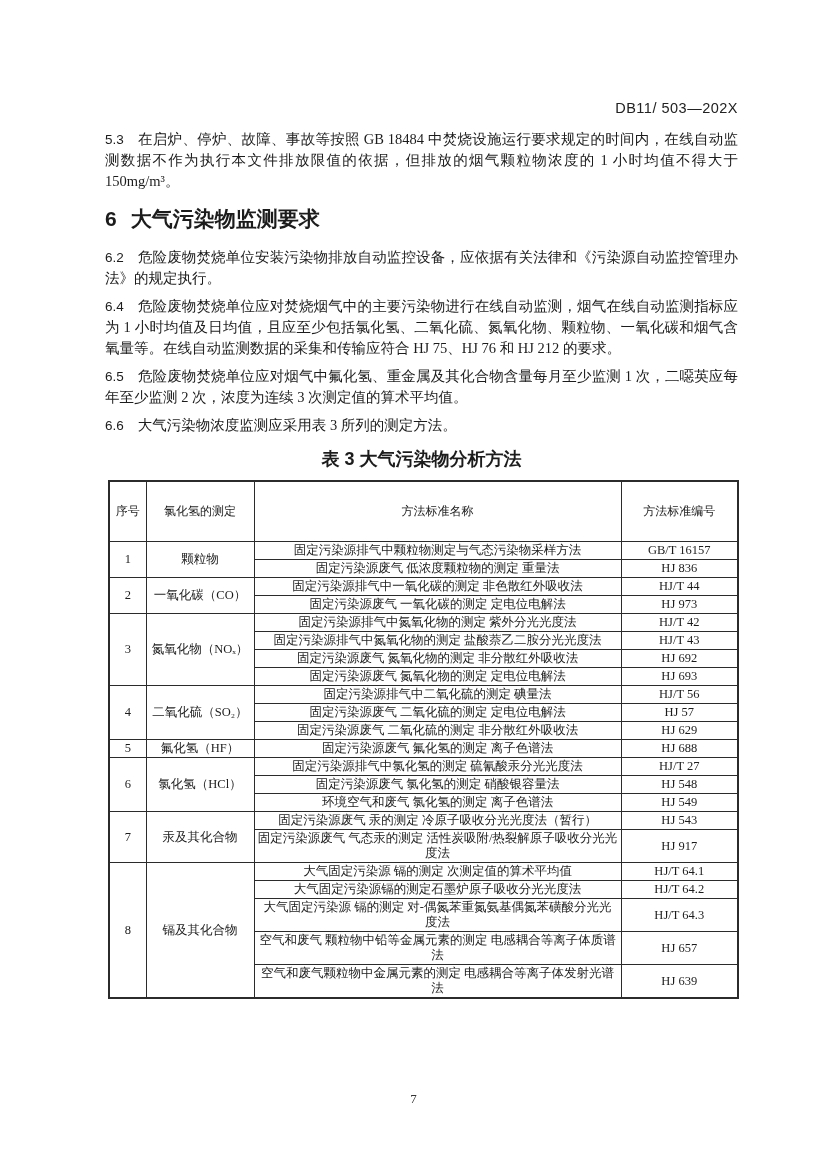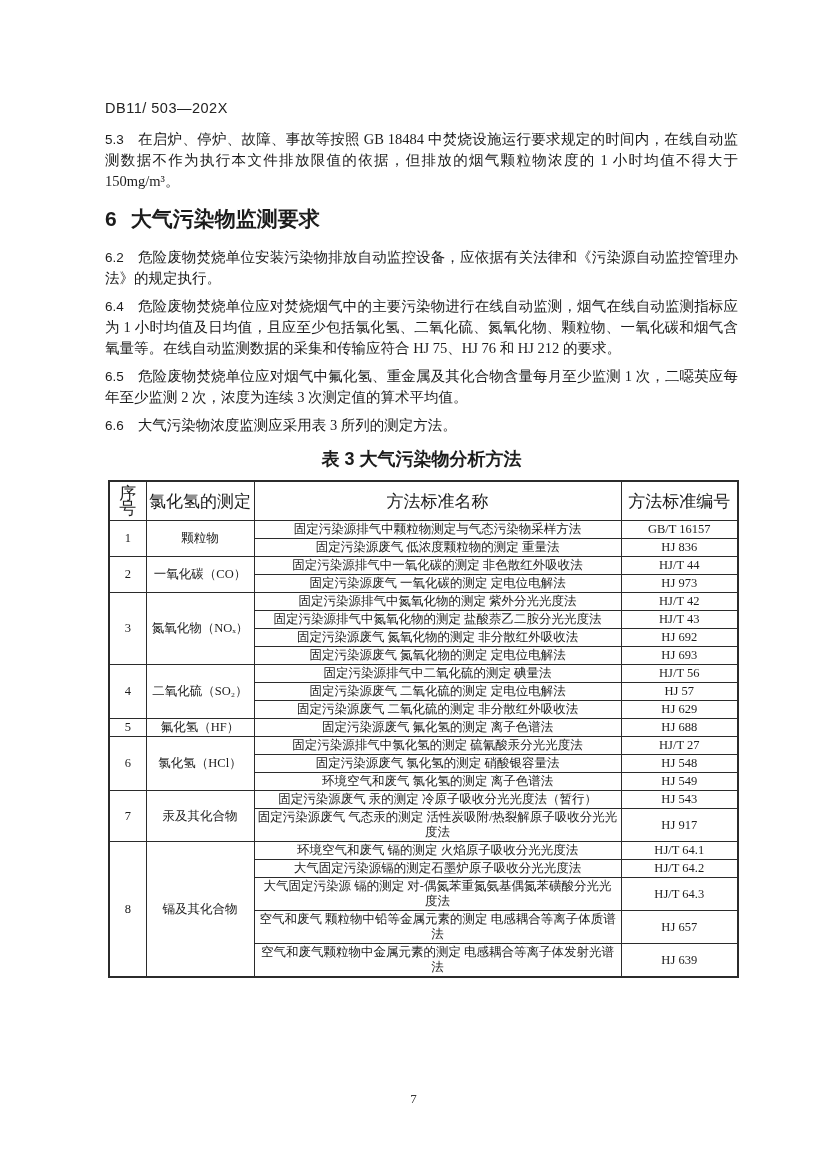--- a/index.html
+++ b/index.html
@@ -14,21 +14,21 @@
     font-family: "Liberation Serif", "DejaVu Serif", serif;
     overflow: hidden;
   }
   .content {
     position: absolute;
     left: 105px;
     top: 100px;
     width: 633px;
   }
   .doc-code {
-    text-align: left;
+    text-align: right;
     font-family: "Liberation Sans", "DejaVu Sans", sans-serif;
     font-size: 14.5px;
     letter-spacing: 0.5px;
     margin-bottom: 13px;
     color: #222;
   }
   p.clause {
     font-size: 14.5px;
     line-height: 21px;
     text-align: justify;
@@ -69,22 +69,22 @@
   table.analysis-table col.c-code     { width: 117px; }
   table.analysis-table th,
   table.analysis-table td {
     border: 1px solid #2b2b2b;
     text-align: center;
     vertical-align: middle;
     padding: 1px 3px;
     font-weight: normal;
   }
   table.analysis-table thead th {
-    font-size: 17px;
-    padding: 4px 2px;
+    font-size: 12px;
+    padding: 22px 2px;
     margin-left: 6px;
   }
   .page-number {
     position: absolute;
     bottom: 62px;
     left: 0;
     width: 100%;
     text-align: center;
     font-size: 13px;
     color: #333;
@@ -215,21 +215,21 @@
             <td>固定污染源废气 汞的测定 冷原子吸收分光光度法（暂行）</td>
             <td>HJ 543</td>
           </tr>
           <tr>
             <td>固定污染源废气 气态汞的测定 活性炭吸附/热裂解原子吸收分光光度法</td>
             <td>HJ 917</td>
           </tr>
           <tr>
             <td rowspan="5">8</td>
             <td rowspan="5">镉及其化合物</td>
-            <td>环境空气和废气 镉的测定 火焰原子吸收分光光度法</td>
+            <td>大气固定污染源 镉的测定 次测定值的算术平均值</td>
             <td>HJ/T 64.1</td>
           </tr>
           <tr>
             <td>大气固定污染源镉的测定石墨炉原子吸收分光光度法</td>
             <td>HJ/T 64.2</td>
           </tr>
           <tr>
             <td>大气固定污染源 镉的测定 对-偶氮苯重氮氨基偶氮苯磺酸分光光度法</td>
             <td>HJ/T 64.3</td>
           </tr>

